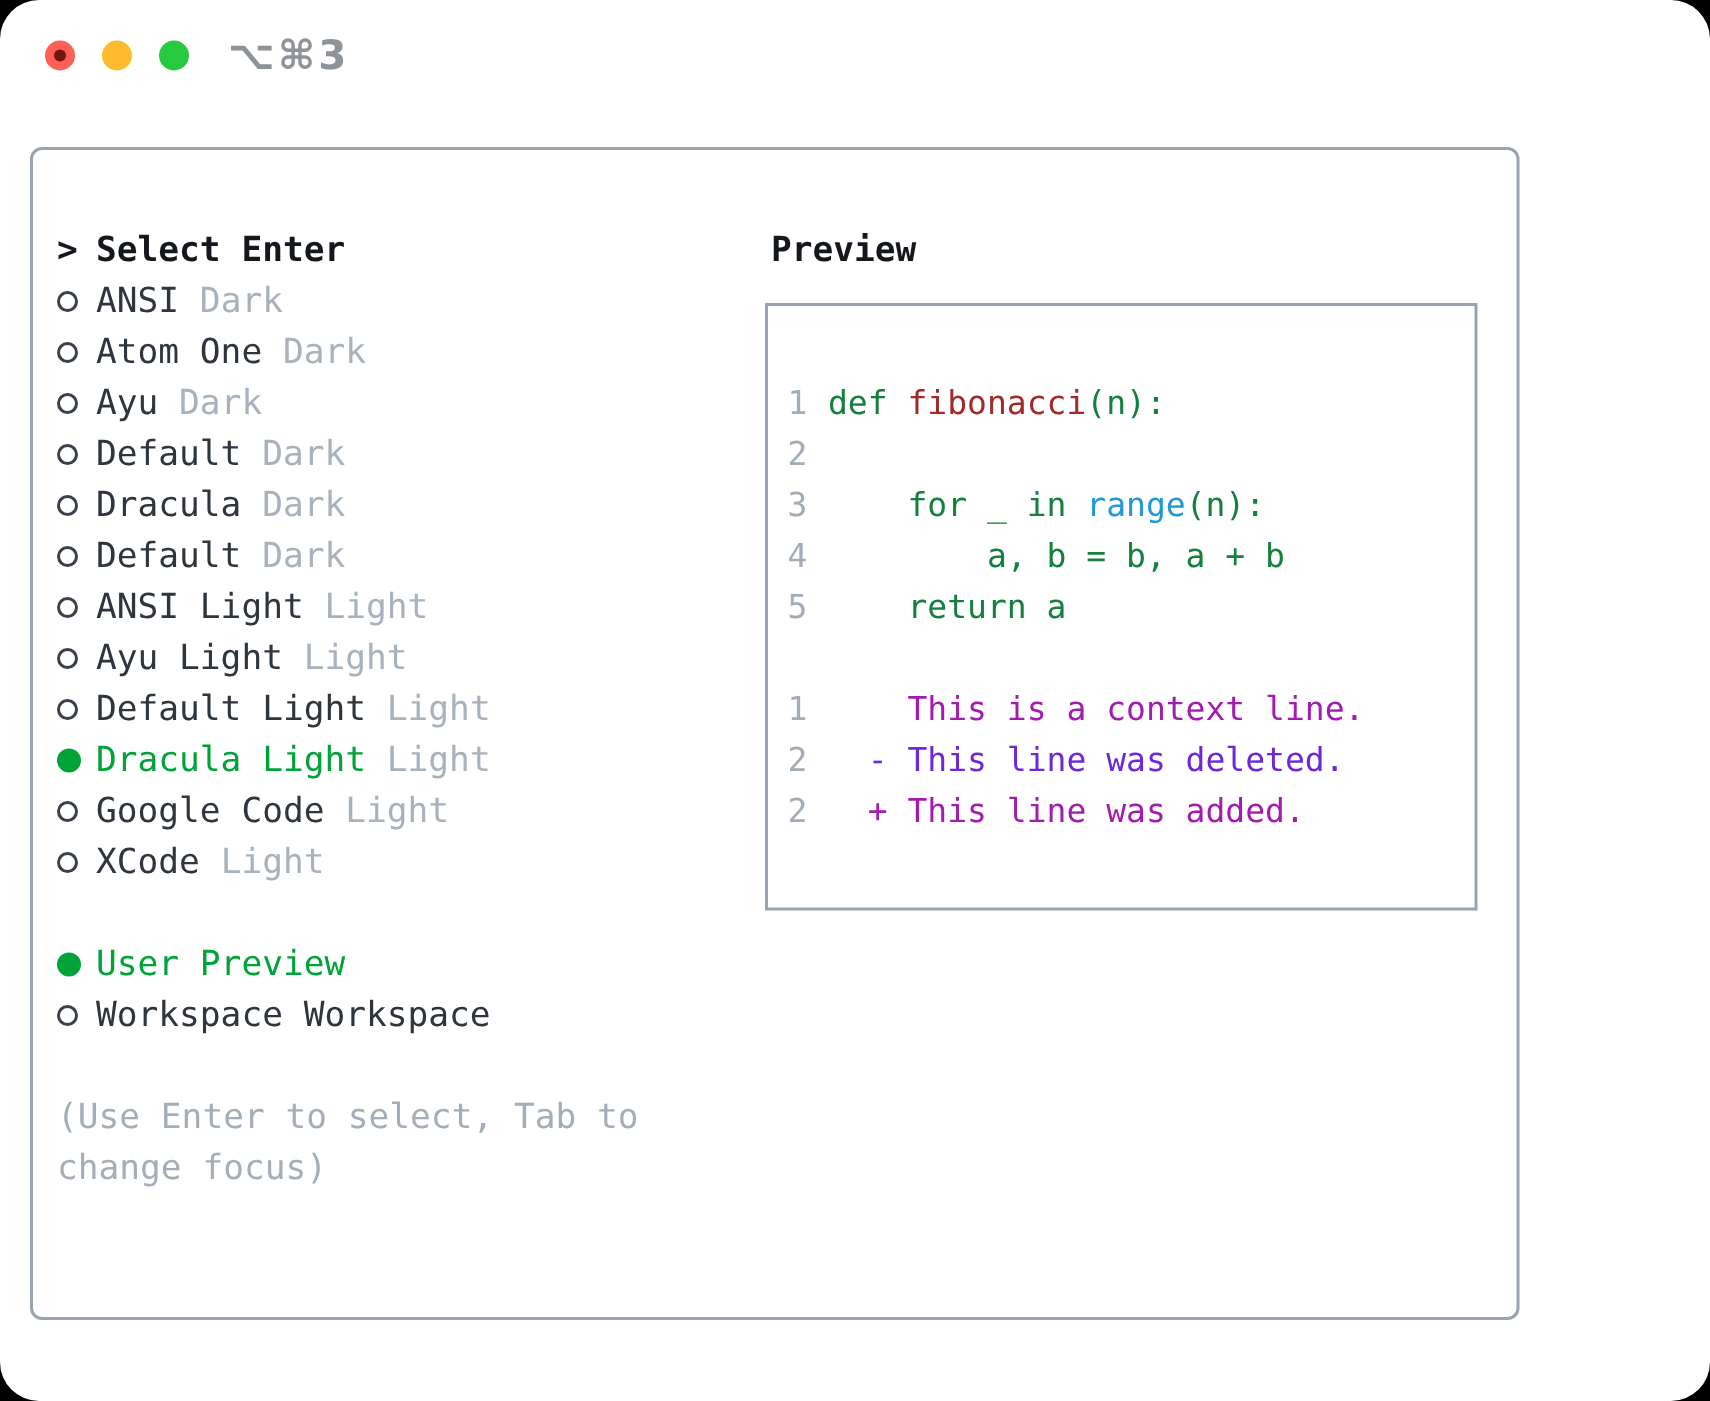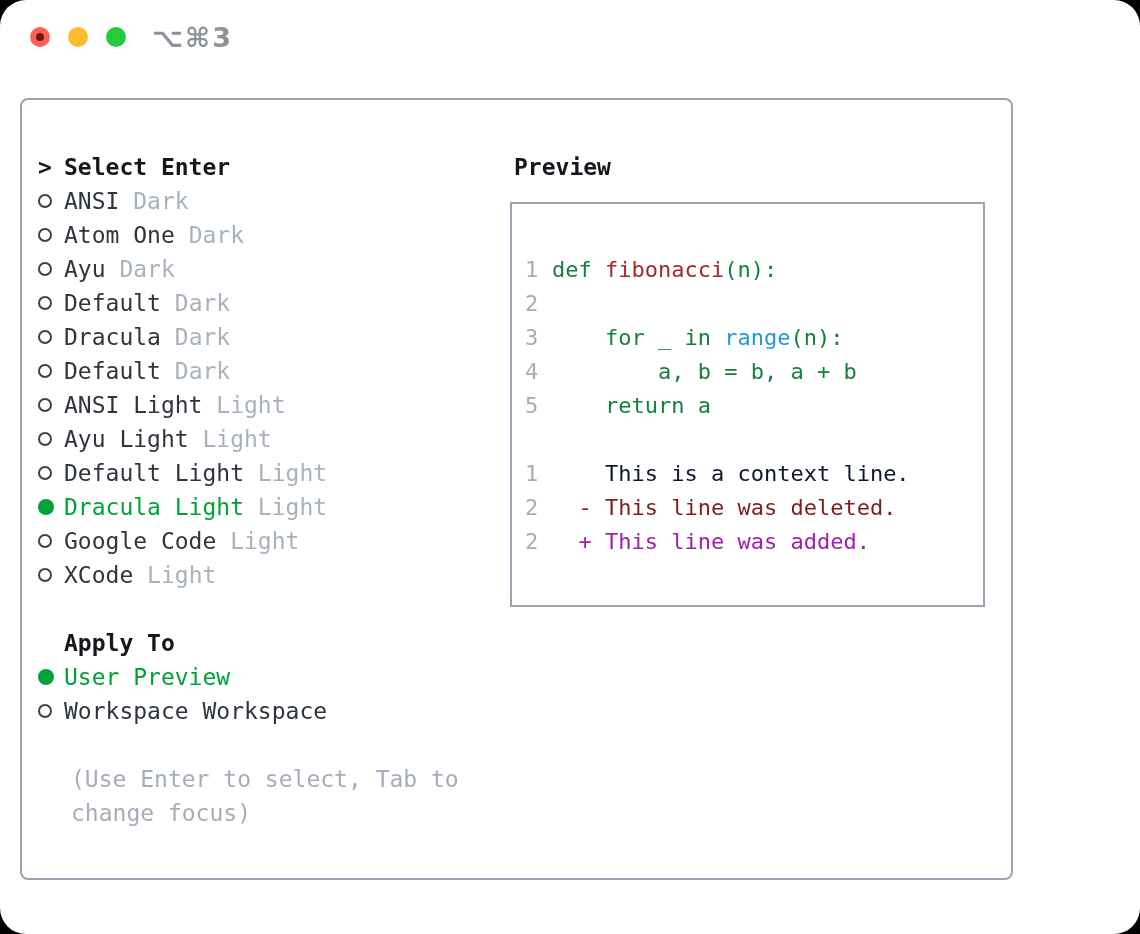--- a/index.html
+++ b/index.html
@@ -39,41 +39,41 @@
   .row .prefix { font-weight: 700; color: #14181d; }
   .circle {
     width: 14px; height: 14px; border-radius: 50%;
     border: 2.5px solid #3a414a; background: transparent;
   }
   .circle.selected { border: none; width: 16px; height: 16px; background: #00a338; }
   .name { white-space: pre; }
   .name.selected { color: #00a338; }
   .variant { color: #a8b2bd; white-space: pre; }
   .row.blank { height: 34px; }
-  .hint { height: 34px; line-height: 34px; font-size: 23px; color: #a4aeb9; white-space: pre; margin-left: 33px; }
+  .hint { height: 34px; line-height: 34px; font-size: 23px; color: #a4aeb9; white-space: pre; }
 
   
   .preview-heading {
     position: absolute; left: 468px; top: 50px; height: 34px; line-height: 34px;
     font-size: 23px; font-weight: 700; color: #14181d; margin-left: 24px;
   }
   .preview-box {
     position: absolute; left: 488px; top: 102px; width: 475px; height: 405px;
     border: 2px solid #9aa4b0; background: #fff;
   }
   .code { padding: 48px 0 0 13px; }
   .code-line { display: flex; height: 34px; align-items: center; font-size: 22px; }
   .code-line .lnum { flex: 0 0 27px; color: #a2adb8; white-space: pre; }
   .code-line .content { white-space: pre; }
   .seg-code    { color: #15803d; }
   .seg-func    { color: #a22a2a; }
   .seg-num     { color: #0c7f87; }
   .seg-builtin { color: #2398d6; }
-  .seg-context { color: #0f172a; }
-  .seg-deleted { color: #7f1d1d; }
+  .seg-context { color: #a21caf; }
+  .seg-deleted { color: #6d28d9; }
   .seg-added   { color: #a21caf; }
 </style>
 </head>
 <body>
 
 <div class="window">
 
   <div class="titlebar">
     <div class="lights">
       <div class="light close" id="light-0" style="background: rgb(254, 95, 87);"></div>
@@ -173,24 +173,20 @@
             <span class="marker">
               <span class="circle"></span>
             </span>
             <span class="name">XCode</span>
             <span class="variant"> Light</span>
           </div>
         </div>
 
       <div class="row blank"></div>
 
-      <div class="row heading">
-        <span class="marker"></span>
-        <span>Apply To</span>
-      </div>
 
       <div id="apply-list">
           <div class="row">
             <span class="marker">
               <span class="circle selected"></span>
             </span>
             <span class="name selected">User Preview</span>
           </div>
           <div class="row">
             <span class="marker">

